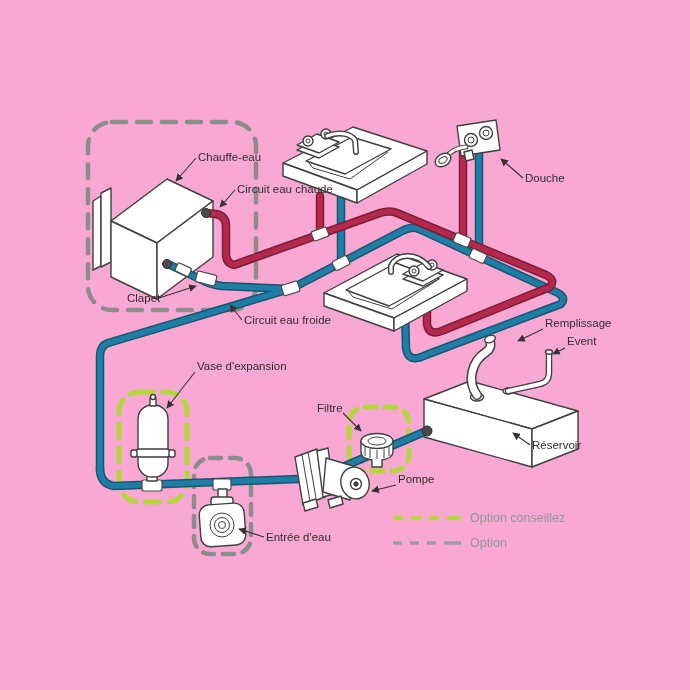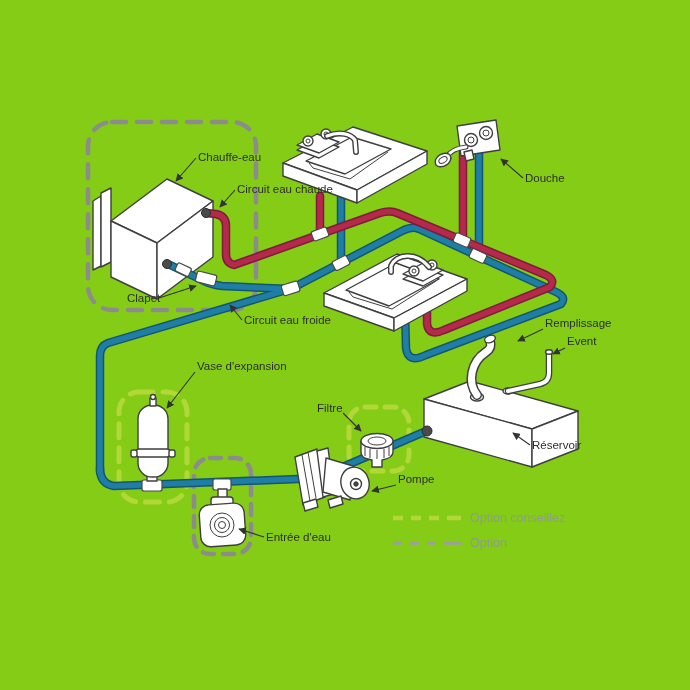--- a/index.html
+++ b/index.html
@@ -1,16 +1,16 @@
 <!DOCTYPE html>
 <html style="--hot: #b5294d; --hot-outline: #7e1d38; --cold: #1f7ea6; --cold-outline: #14566f; --recommended-green: #b2d738; --optional-gray: #9e9e9e; --zone-gray: #8c8c8c; --ink: #3f3f3f; --label-ink: #2e2e2e; --legend-text: #8f9a96;"><head>
 <meta charset="utf-8">
 <style>
   html,body{margin:0;padding:0;background:#ffffff;}
-  #stage{width:690px;height:690px;background:#84cc16;position:relative;overflow:hidden;}
+  #stage{width:690px;height:690px;background:#f9a8d4;position:relative;overflow:hidden;}
   svg{display:block;}
   svg text{font-family:"Liberation Sans",sans-serif;}
   .lbl{font-size:11.5px;fill:var(--label-ink);}
   .legend-lbl{font-size:12.5px;fill:var(--legend-text);}
   .fx{fill:#ffffff;stroke:var(--ink);stroke-width:1.4;stroke-linejoin:round;}
   .fxthin{fill:none;stroke:var(--ink);stroke-width:1;stroke-linejoin:round;}
   .pipe-edge-hot{fill:none;stroke:var(--hot-outline);stroke-width:8.5;stroke-linejoin:round;stroke-linecap:round;}
   .pipe-core-hot{fill:none;stroke:var(--hot);stroke-width:5.5;stroke-linejoin:round;stroke-linecap:round;}
   .pipe-edge-cold{fill:none;stroke:var(--cold-outline);stroke-width:8.5;stroke-linejoin:round;stroke-linecap:round;}
   .pipe-core-cold{fill:none;stroke:var(--cold);stroke-width:5.5;stroke-linejoin:round;stroke-linecap:round;}

